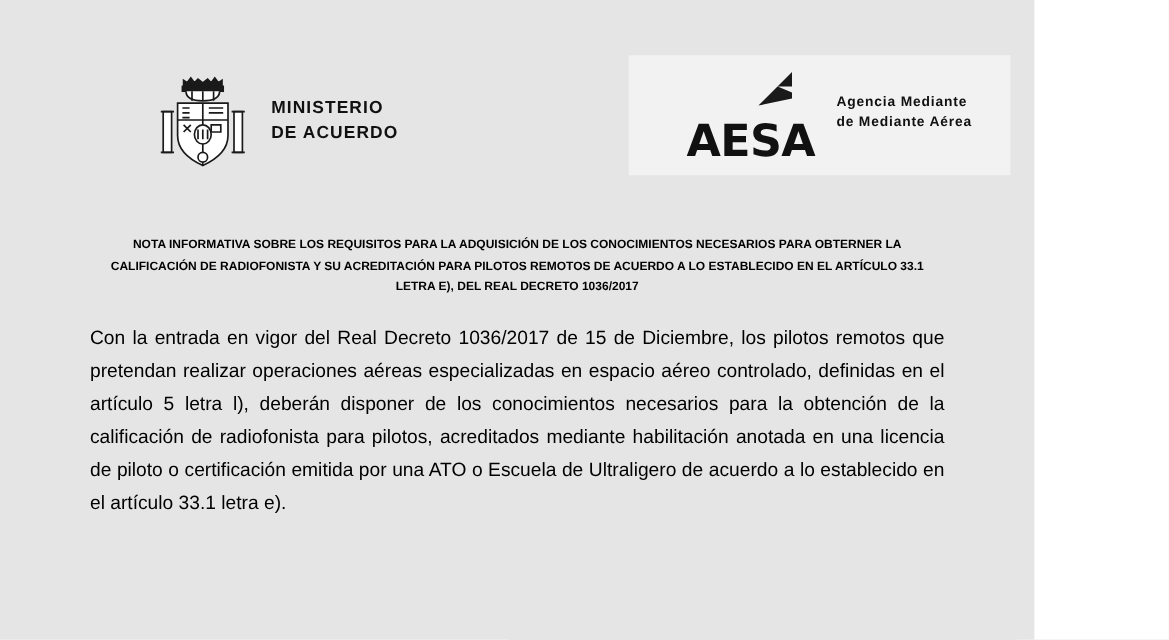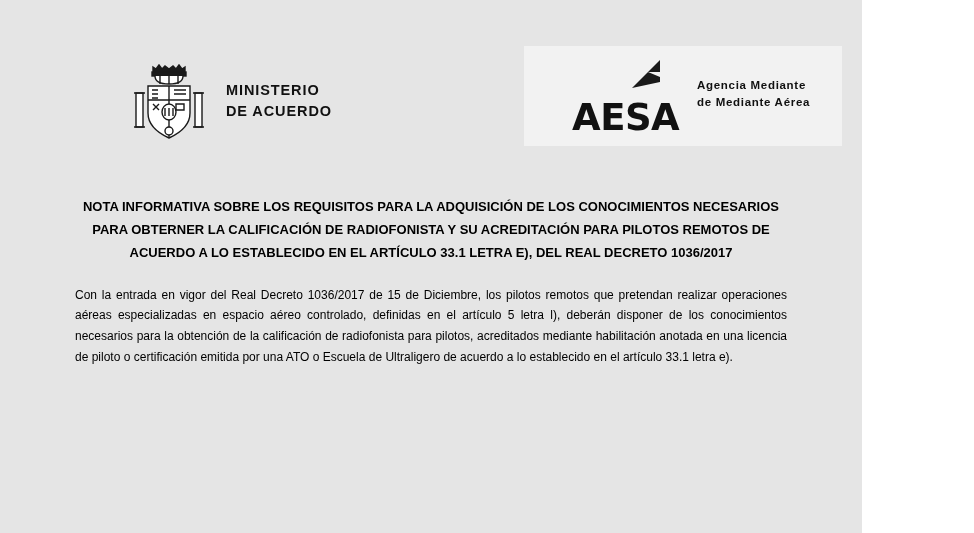--- a/index.html
+++ b/index.html
@@ -93,34 +93,34 @@
     line-height: 1.45;
     color: #111111;
     padding-bottom: 6px;
   }
 
   
   .doc-title {
     margin: 36px auto 0 auto;
     width: 712px;
     text-align: center;
-    font-size: 13px;
+    font-size: 10px;
     font-weight: bold;
     line-height: 1.76;
     color: #000000;
   }
 
   
   .body-text {
     margin: 20px auto 0 auto;
     width: 712px;
   }
   .body-text p {
     margin: 0 0 17px 0;
-    font-size: 12px;
+    font-size: 16px;
     line-height: 1.72;
     text-align: justify;
     color: #000000;
   }
 </style>
 </head>
 <body>
 
 <div class="page">
 

